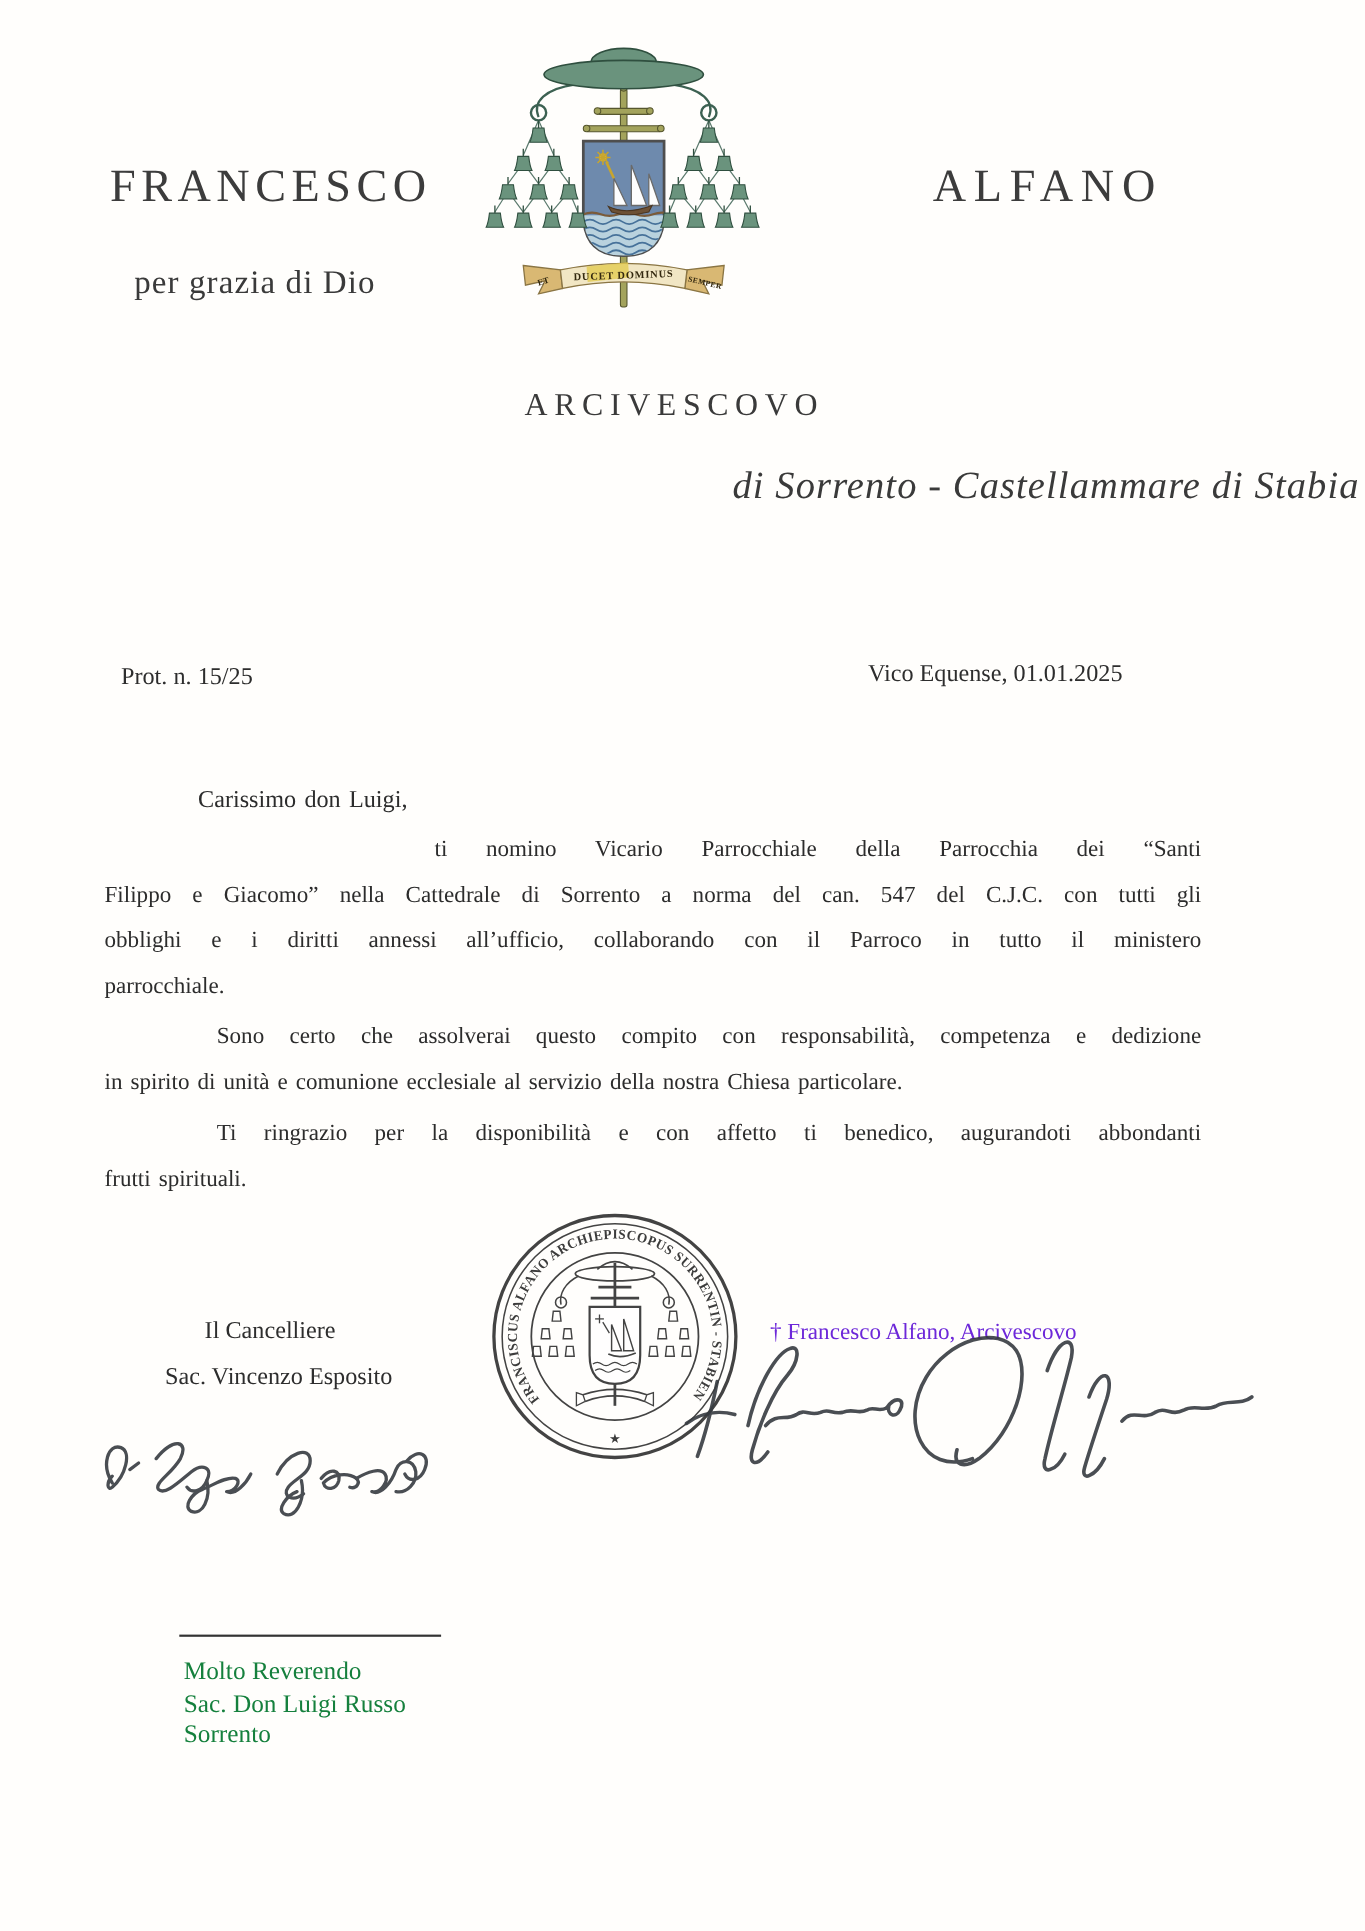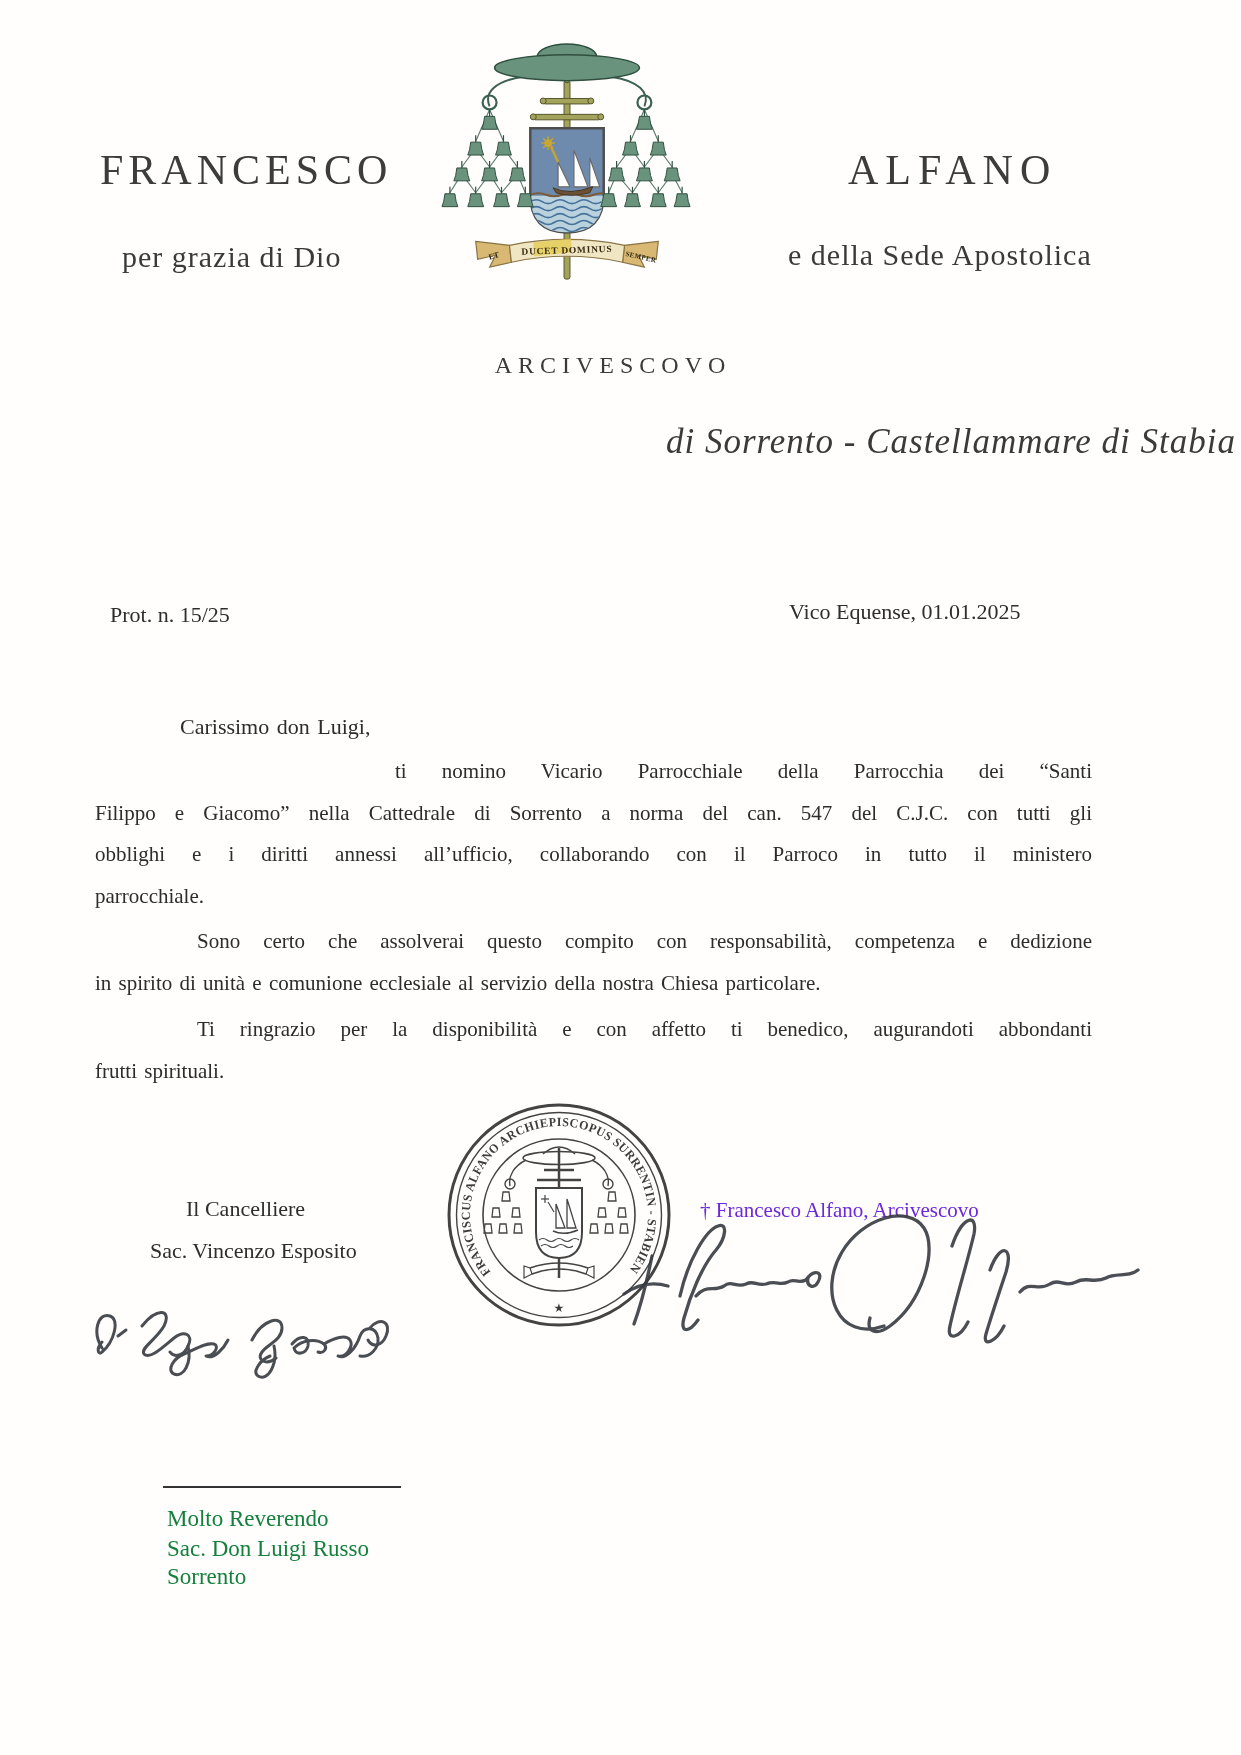--- a/index.html
+++ b/index.html
@@ -18,21 +18,21 @@
   
   .big-name{
     font-size:42px;letter-spacing:5px;color:#3c3c3c;
     font-family:"Liberation Serif","DejaVu Serif",serif;
   }
   .sub-ital{
     font-size:30px;color:#3a3a3a;letter-spacing:1px;
   }
   .arch-title{
     left:0;width:1226px;top:352px;text-align:center;
-    font-size:24px;letter-spacing:6px;color:#3a3a3a;
+    font-size:29px;letter-spacing:6px;color:#3a3a3a;
   }
   .diocese-line{
     left:0;width:1236px;top:422px;text-align:right;
     font-size:35px;font-style:italic;color:#3a3a3a;letter-spacing:1px;
   }
   
   .meta-text{font-size:22px;color:#2d2d2d;}
   
   .line{
     position:absolute;
@@ -51,21 +51,20 @@
   svg text{font-family:"Liberation Serif","DejaVu Serif",serif;}
 </style>
 </head>
 <body>
 
 <div class="page">
 
   <div class="abs big-name" style="left:100px;top:146px;">FRANCESCO</div>
   <div class="abs big-name" style="left:848px;top:146px;letter-spacing:7px;">ALFANO</div>
   <div class="abs sub-ital" style="left:122px;top:240px;">per grazia di Dio</div>
-  <div class="abs sub-ital" style="left:788px;top:238px;">e della Sede Apostolica</div>
 
   <svg class="abs" style="left:438px;top:36px;" width="258" height="252" viewBox="0 0 260 252" aria-hidden="true">
     <defs>
       <g id="tassel-c">
         <line x1="0" y1="-7" x2="0" y2="0" stroke="#2f4f3f" stroke-width="1.2"></line>
         <path d="M-5,0 Q-6,9 -8,13 L8,13 Q6,9 5,0 Z" fill="#6a937d" stroke="#2f4f3f" stroke-width="1"></path>
       </g>
       <clipPath id="shieldClip">
         <path d="M93,92 L167,92 L167,158 Q167,197 130,197 Q93,197 93,158 Z"></path>
       </clipPath>

